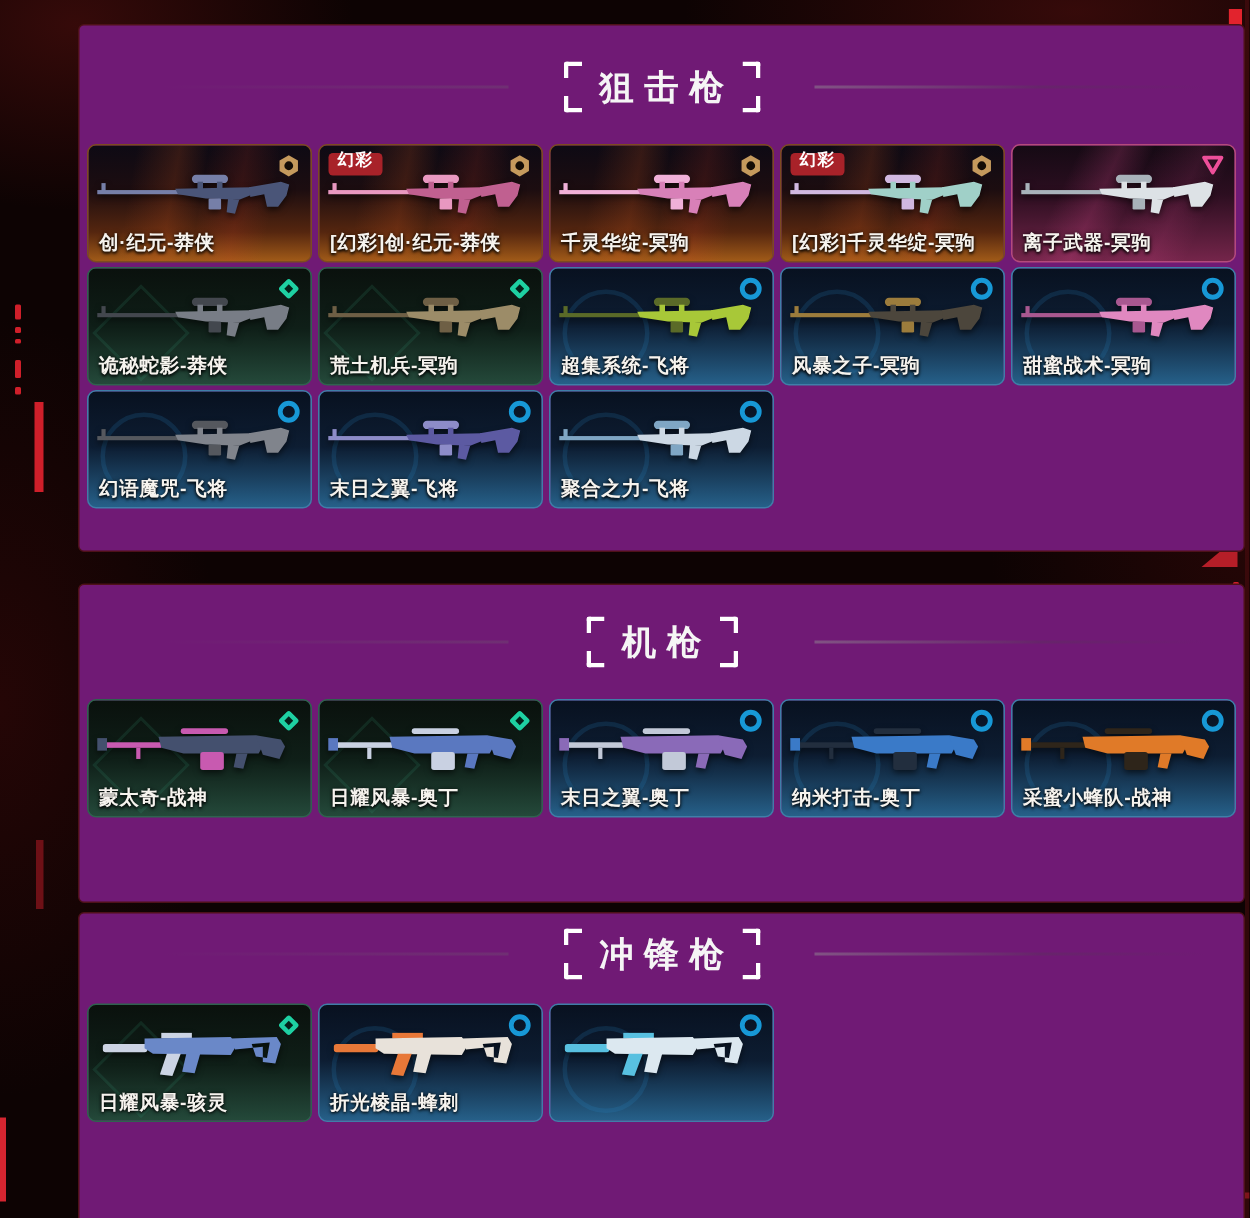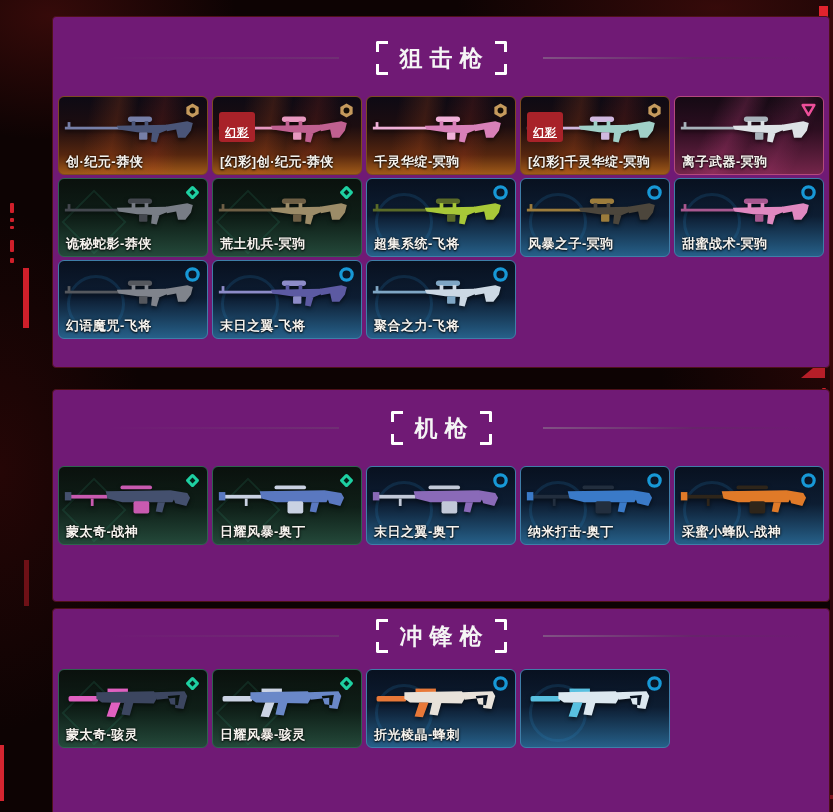--- a/index.html
+++ b/index.html
@@ -63,22 +63,22 @@
     background:linear-gradient(180deg,#081120 0%,#0d1d32 48%,#266089 100%);}
   .theme-blue::after{content:"";position:absolute;left:8px;top:14px;width:52px;height:52px;
     border:3px solid rgba(40,140,210,.17);border-radius:50%;}
   .weapon{position:absolute;left:3%;top:8%;width:94%;height:64%;z-index:2;
     filter:drop-shadow(0 2px 2px rgba(0,0,0,.55));}
   .skin-name{position:absolute;left:7px;bottom:3px;z-index:3;color:#f6f3ee;font-size:13px;
     font-weight:700;letter-spacing:.5px;white-space:nowrap;
     text-shadow:0 1px 2px rgba(0,0,0,.95),0 0 3px rgba(0,0,0,.7);text-align:center;}
   .rarity{position:absolute;top:5px;right:6px;width:17px;height:17px;z-index:3;}
   .rarity svg{width:100%;height:100%;display:block;}
-  .badge{position:absolute;top:15px;left:6px;z-index:3;background:#a82229;color:#fff;
-    font-size:11px;font-weight:700;line-height:1;padding:15px 6px 4px;border-radius:3px;letter-spacing:1px;text-decoration:underline;}
+  .badge{position:absolute;top:5px;left:6px;z-index:3;background:#a82229;color:#fff;
+    font-size:11px;font-weight:700;line-height:1;padding:0 6px 4px;border-radius:3px;letter-spacing:1px;}
   
   .decor{position:absolute;}
   .bar-tr{right:5px;top:6px;width:9px;height:57px;background:#e2232d;
     clip-path:polygon(0 0,100% 0,100% 100%,0 82%);}
   .bar-tr2{right:8px;top:66px;width:3px;height:32px;background:#6e131a;}
   .dash{position:absolute;width:4px;background:#cf1f2a;border-radius:1px;}
   .tri-right{right:8px;top:358px;width:0;height:0;
     border-bottom:20px solid #b51e28;border-left:24px solid transparent;}
   .bar-left{left:23px;top:268px;width:6px;height:60px;background:#cf1f2a;}
   .bar-left-low{left:24px;top:560px;width:5px;height:46px;background:#6e1016;}
@@ -554,96 +554,76 @@
   <section class="panel panel-2">
     <div class="section-header">
       <div class="header-line left"></div>
       <span class="bracket bracket-left"></span>
       <h2 class="section-title">冲锋枪</h2>
       <span class="bracket bracket-right"></span>
       <div class="header-line right"></div>
     </div>
     <div class="card-grid">
 
-  <div class="card theme-green" style="--w1: #3c4660; --w2: #e060c0;">
+
+  <div class="card theme-green" style="--w1: #6a88c8; --w2: #ccd4e4;">
 
     <svg class="weapon" viewBox="0 0 150 44" preserveAspectRatio="xMidYMid meet">
       <rect x="6" y="17" width="32" height="6" rx="2" style="fill:var(--w2)"></rect>
       <rect x="48" y="9" width="22" height="4" style="fill:var(--w2)"></rect>
       <path d="M36 13 L98 12 L102 18 L98 25 L42 24 L36 20 Z" style="fill:var(--w1)"></path>
       <path fill-rule="evenodd" d="M98 13 L131 12 L134 17 L130 31 L121 30 L121 19 L101 21 Z M113 17 L126 16 L124 27 L116 26 Z" style="fill:var(--w1)"></path>
       <path d="M66 24 L76 24 L72 38 L63 37 Z" style="fill:var(--w1)"></path>
       <path d="M52 24 L62 24 L56 40 L47 39 Z" style="fill:var(--w2)"></path>
     </svg>
 
     <span class="rarity" style="color: rgb(30, 208, 162);">
       <svg viewBox="0 0 18 18">
               <rect x="3.6" y="3.6" width="10.8" height="10.8" rx="2" transform="rotate(45 9 9)" fill="currentColor"></rect>
               <rect x="6.8" y="6.8" width="4.4" height="4.4" transform="rotate(45 9 9)" fill="#04211a"></rect>
             </svg>
     </span>
 
-    <span class="skin-name">蒙太奇-骇灵</span>
-  </div>
-
-  <div class="card theme-green" style="--w1: #6a88c8; --w2: #ccd4e4;">
+    <span class="skin-name">日耀风暴-骇灵</span>
+  </div>
+
+
+  <div class="card theme-blue" style="--w1: #e8e2da; --w2: #e87838;">
 
     <svg class="weapon" viewBox="0 0 150 44" preserveAspectRatio="xMidYMid meet">
       <rect x="6" y="17" width="32" height="6" rx="2" style="fill:var(--w2)"></rect>
       <rect x="48" y="9" width="22" height="4" style="fill:var(--w2)"></rect>
       <path d="M36 13 L98 12 L102 18 L98 25 L42 24 L36 20 Z" style="fill:var(--w1)"></path>
       <path fill-rule="evenodd" d="M98 13 L131 12 L134 17 L130 31 L121 30 L121 19 L101 21 Z M113 17 L126 16 L124 27 L116 26 Z" style="fill:var(--w1)"></path>
       <path d="M66 24 L76 24 L72 38 L63 37 Z" style="fill:var(--w1)"></path>
       <path d="M52 24 L62 24 L56 40 L47 39 Z" style="fill:var(--w2)"></path>
     </svg>
 
-    <span class="rarity" style="color: rgb(30, 208, 162);">
-      <svg viewBox="0 0 18 18">
-              <rect x="3.6" y="3.6" width="10.8" height="10.8" rx="2" transform="rotate(45 9 9)" fill="currentColor"></rect>
-              <rect x="6.8" y="6.8" width="4.4" height="4.4" transform="rotate(45 9 9)" fill="#04211a"></rect>
-            </svg>
-    </span>
-
-    <span class="skin-name">日耀风暴-骇灵</span>
-  </div>
-
-
-  <div class="card theme-blue" style="--w1: #e8e2da; --w2: #e87838;">
+    <span class="rarity" style="color: rgb(23, 152, 214);">
+      <svg viewBox="0 0 18 18">
+              <circle cx="9" cy="9" r="6" fill="none" stroke="currentColor" stroke-width="3.4"></circle>
+            </svg>
+    </span>
+
+    <span class="skin-name">折光棱晶-蜂刺</span>
+  </div>
+
+  <div class="card theme-blue" style="--w1: #dce8f0; --w2: #58c0e0;">
 
     <svg class="weapon" viewBox="0 0 150 44" preserveAspectRatio="xMidYMid meet">
       <rect x="6" y="17" width="32" height="6" rx="2" style="fill:var(--w2)"></rect>
       <rect x="48" y="9" width="22" height="4" style="fill:var(--w2)"></rect>
       <path d="M36 13 L98 12 L102 18 L98 25 L42 24 L36 20 Z" style="fill:var(--w1)"></path>
       <path fill-rule="evenodd" d="M98 13 L131 12 L134 17 L130 31 L121 30 L121 19 L101 21 Z M113 17 L126 16 L124 27 L116 26 Z" style="fill:var(--w1)"></path>
       <path d="M66 24 L76 24 L72 38 L63 37 Z" style="fill:var(--w1)"></path>
       <path d="M52 24 L62 24 L56 40 L47 39 Z" style="fill:var(--w2)"></path>
     </svg>
 
     <span class="rarity" style="color: rgb(23, 152, 214);">
       <svg viewBox="0 0 18 18">
               <circle cx="9" cy="9" r="6" fill="none" stroke="currentColor" stroke-width="3.4"></circle>
             </svg>
     </span>
 
-    <span class="skin-name">折光棱晶-蜂刺</span>
-  </div>
-
-  <div class="card theme-blue" style="--w1: #dce8f0; --w2: #58c0e0;">
-
-    <svg class="weapon" viewBox="0 0 150 44" preserveAspectRatio="xMidYMid meet">
-      <rect x="6" y="17" width="32" height="6" rx="2" style="fill:var(--w2)"></rect>
-      <rect x="48" y="9" width="22" height="4" style="fill:var(--w2)"></rect>
-      <path d="M36 13 L98 12 L102 18 L98 25 L42 24 L36 20 Z" style="fill:var(--w1)"></path>
-      <path fill-rule="evenodd" d="M98 13 L131 12 L134 17 L130 31 L121 30 L121 19 L101 21 Z M113 17 L126 16 L124 27 L116 26 Z" style="fill:var(--w1)"></path>
-      <path d="M66 24 L76 24 L72 38 L63 37 Z" style="fill:var(--w1)"></path>
-      <path d="M52 24 L62 24 L56 40 L47 39 Z" style="fill:var(--w2)"></path>
-    </svg>
-
-    <span class="rarity" style="color: rgb(23, 152, 214);">
-      <svg viewBox="0 0 18 18">
-              <circle cx="9" cy="9" r="6" fill="none" stroke="currentColor" stroke-width="3.4"></circle>
-            </svg>
-    </span>
-
   </div>
 </div>
   </section>
 </main>
 
 </body></html>

